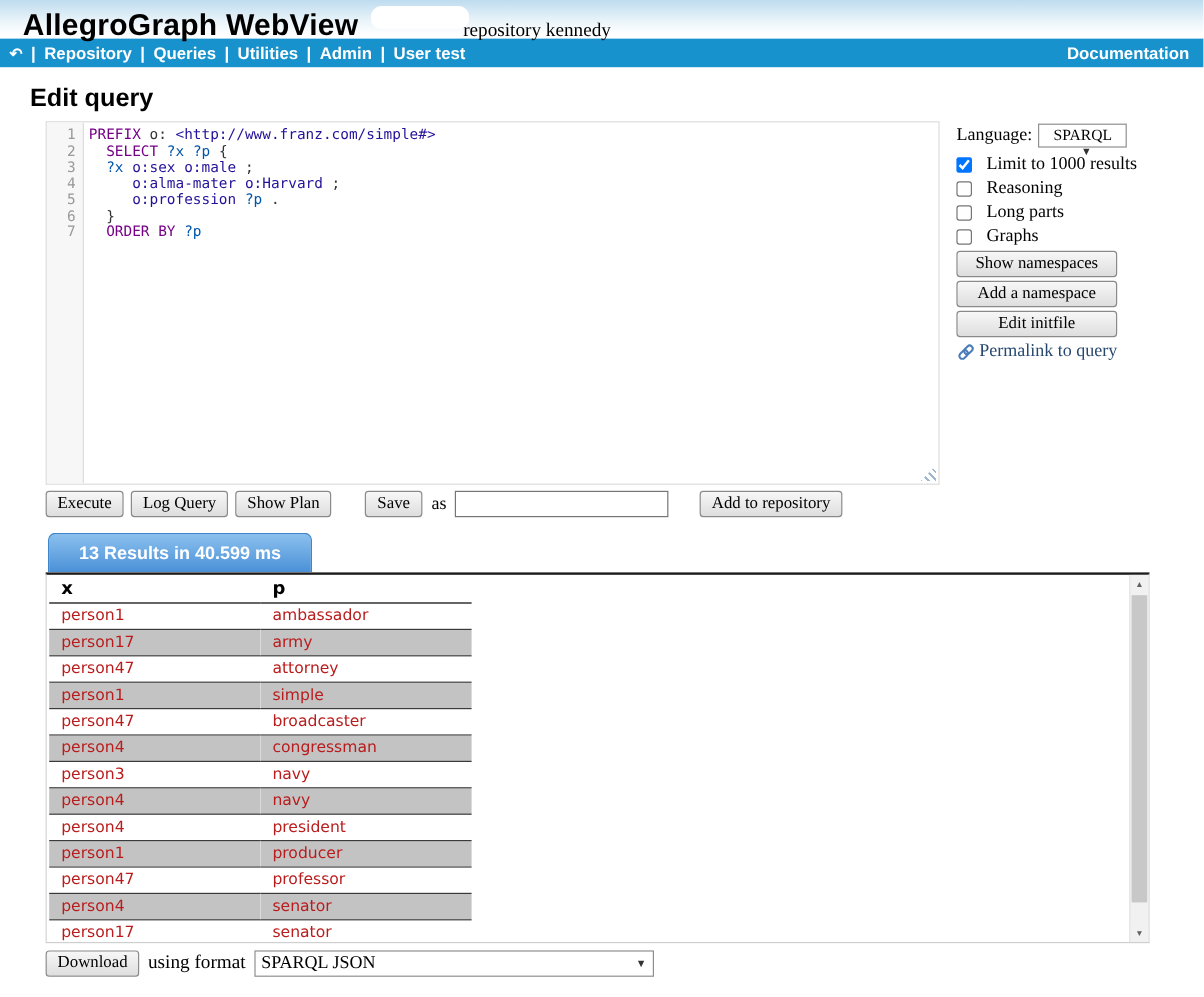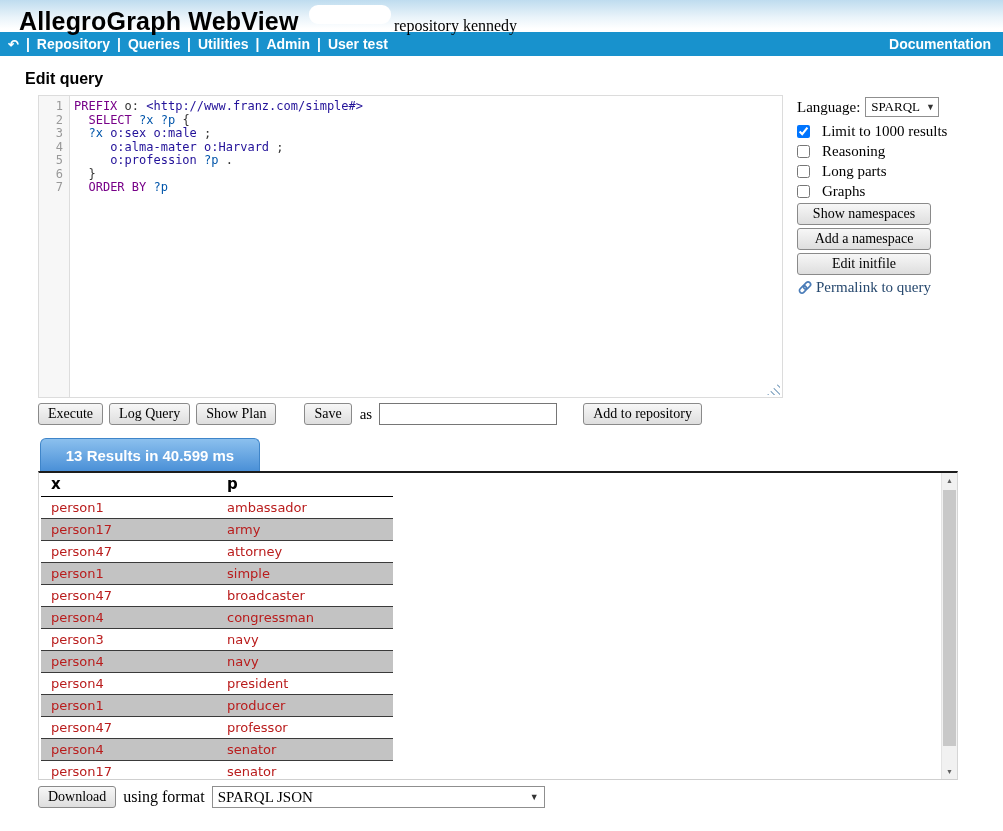--- a/index.html
+++ b/index.html
@@ -15,37 +15,37 @@
     background:linear-gradient(#bedcef,#eaf4fa 55%,#ffffff 90%);
   }
   .app-title{
     position:absolute;left:19px;top:7px;
     font-family:"Liberation Sans",sans-serif;font-weight:bold;font-size:25px;letter-spacing:.2px;
   }
   .redaction{
     position:absolute;left:309px;top:5px;width:82px;height:19px;
     background:#fff;border-radius:9px;
   }
-  .repo-label{position:absolute;left:394px;top:17px;font-size:16px;}
+  .repo-label{position:absolute;left:386px;top:17px;font-size:16px;}
 
   
   nav{
     height:24px;background:#1892cd;display:flex;align-items:center;
     padding:0 12px 0 8px;
     font-family:"Liberation Sans",sans-serif;font-weight:bold;font-size:14px;color:#fff;
   }
   nav a{color:#fff;text-decoration:none;cursor:pointer;}
   nav .sep{margin:0 7px;}
   nav .back{font-size:13px;cursor:pointer;}
   nav .spacer{flex:1;}
 
   
   h2.page-heading{
     margin:14px 0 7px 25px;
-    font-family:"Liberation Sans",sans-serif;font-size:16px;
+    font-family:"Liberation Sans",sans-serif;font-size:21px;
   }
 
   
   .content-row{display:flex;margin-left:38px;}
   .editor{
     position:relative;width:745px;height:303px;box-sizing:border-box;
     border:1px solid #dcdcdc;background:#fff;
     font-family:"DejaVu Sans Mono",monospace;font-size:12px;line-height:13.5px;
     overflow:hidden;cursor:text;
   }
@@ -66,21 +66,21 @@
   }
 
   .side-panel{margin-left:14px;width:200px;font-size:15px;}
   .lang-row{display:flex;align-items:center;gap:5px;margin:2px 0 6px 0;}
   .fake-select{
     display:inline-flex;align-items:center;justify-content:space-between;
     border:1px solid #8f8f8f;background:#fff;padding:1px 5px;box-sizing:border-box;
     font-size:13px;cursor:default;
   }
   .fake-select .arrow{font-size:9px;color:#333;margin-left:6px;}
-  .lang-select{width:74px;height:20px;}
+  .lang-select{width:74px;height:20px;flex-direction:column;}
   .cb-row{display:flex;align-items:center;gap:12px;margin:3px 0;cursor:default;}
   .cb-row input{width:13px;height:13px;margin:0;}
   .btn{
     font-family:"Liberation Serif",serif;font-size:14px;color:#000;
     background:linear-gradient(#f7f7f7,#dedede);
     border:1px solid #8a8a8a;border-radius:3px;padding:2px 9px;cursor:pointer;
   }
   .side-panel .btn{display:block;width:134px;margin:3px 0;text-align:center;padding:2px 0;}
   .permalink{display:flex;align-items:center;gap:3px;margin-top:4px;color:#26486e;cursor:pointer;}
   .permalink svg{flex:none;}

